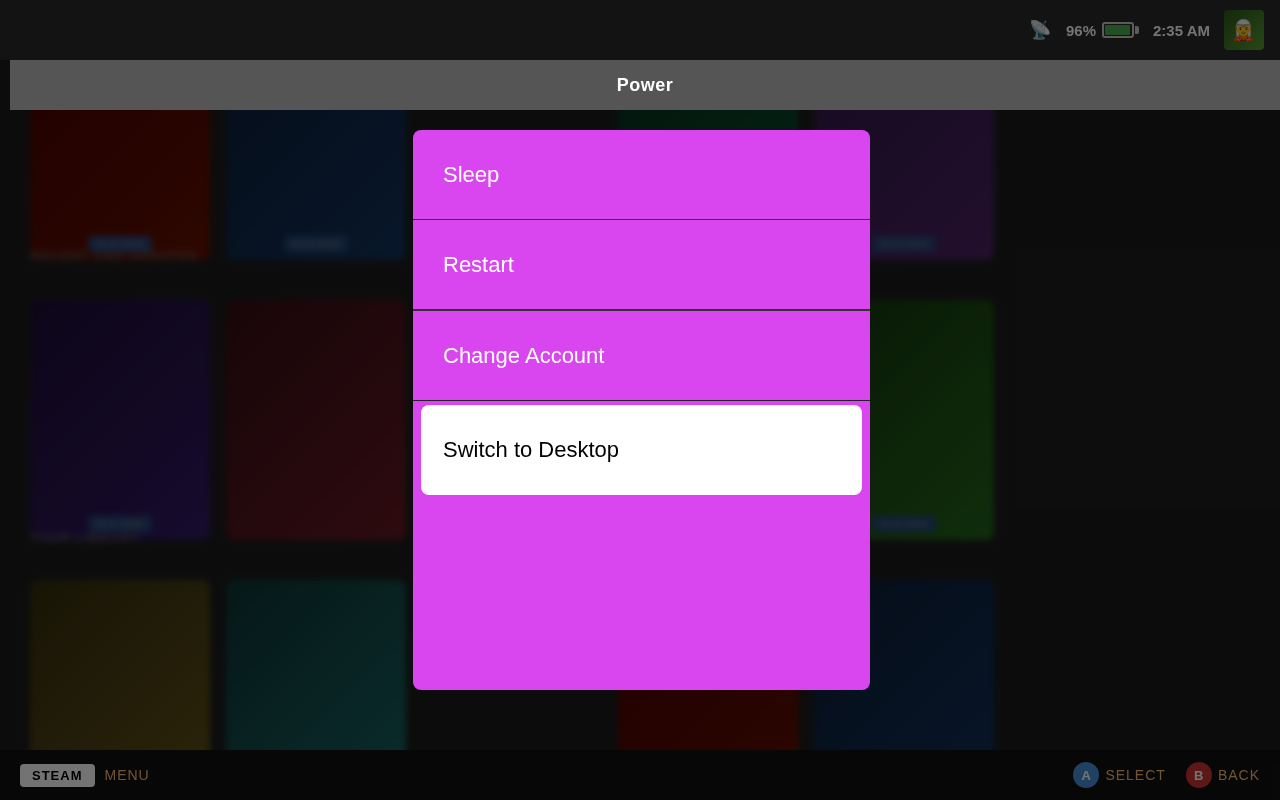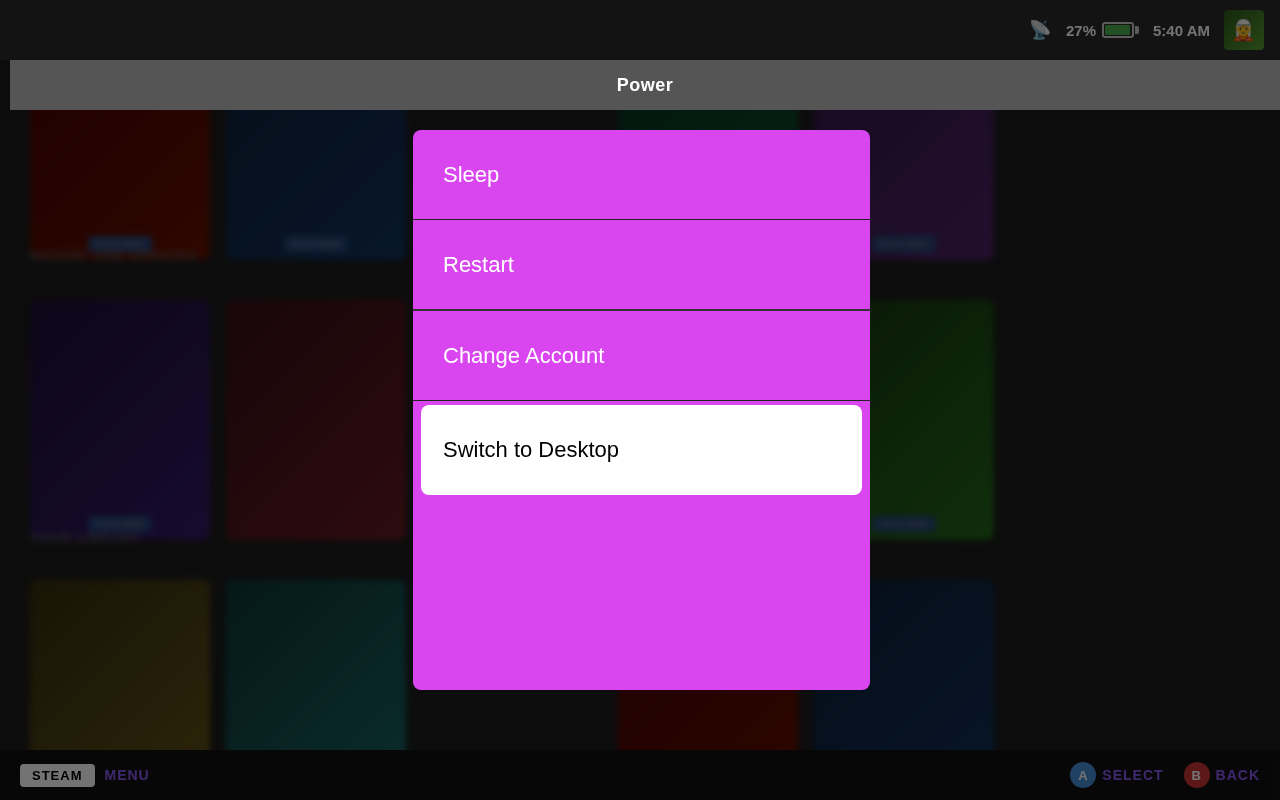--- a/index.html
+++ b/index.html
@@ -113,23 +113,23 @@
       background: white;
       color: black;
       font-size: 13px;
       font-weight: 700;
       padding: 4px 12px;
       border-radius: 4px;
       letter-spacing: 1px;
     }
 
     .bottom-label {
-      color: #8b5cf6;
+      color: #fdba74;
       font-size: 14px;
-      font-weight: 700;
+      font-weight: 400;
       letter-spacing: 1px;
     }
 
     .bottom-right {
       display: flex;
       align-items: center;
       gap: 20px;
     }
 
     .controller-btn {
@@ -382,29 +382,29 @@
       <div style="width:180px;height:240px;"></div>
       <div class="game-card game-card-1"></div>
       <div class="game-card game-card-2"></div>
     </div>
   </div>
 </div>
 
 <div class="top-bar">
   <span class="status-icon">📡</span>
   <div class="battery-group">
-    <span>27%</span>
+    <span>96%</span>
     <div class="battery-icon">
       <div class="battery-body">
         <div class="battery-fill"></div>
       </div>
       <div class="battery-tip"></div>
     </div>
   </div>
-  <span class="time-display">5:40 AM</span>
+  <span class="time-display">2:35 AM</span>
   <div class="avatar-box">🧝</div>
 </div>
 
 <div class="power-header">
   <span class="power-header-title">Power</span>
 </div>
 
 <div class="overlay-dim"></div>
 
 <div class="power-menu">

